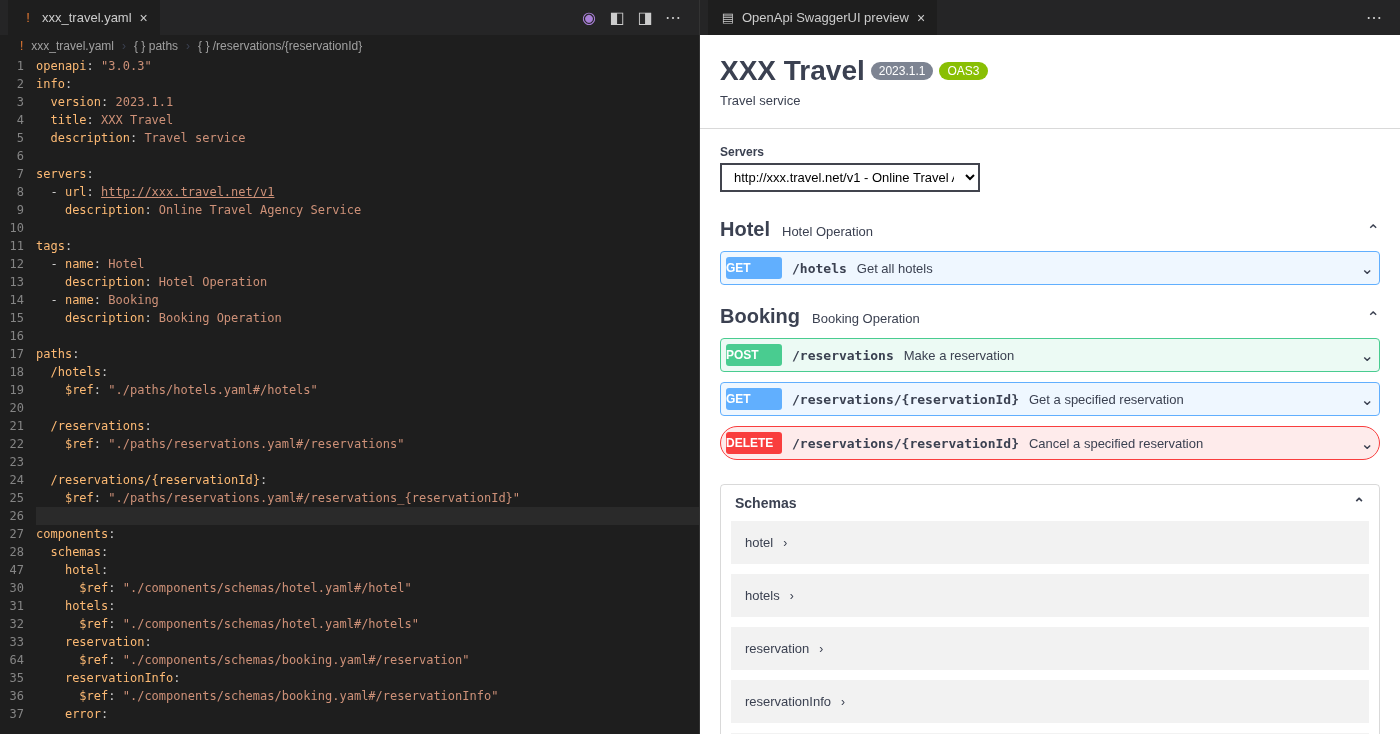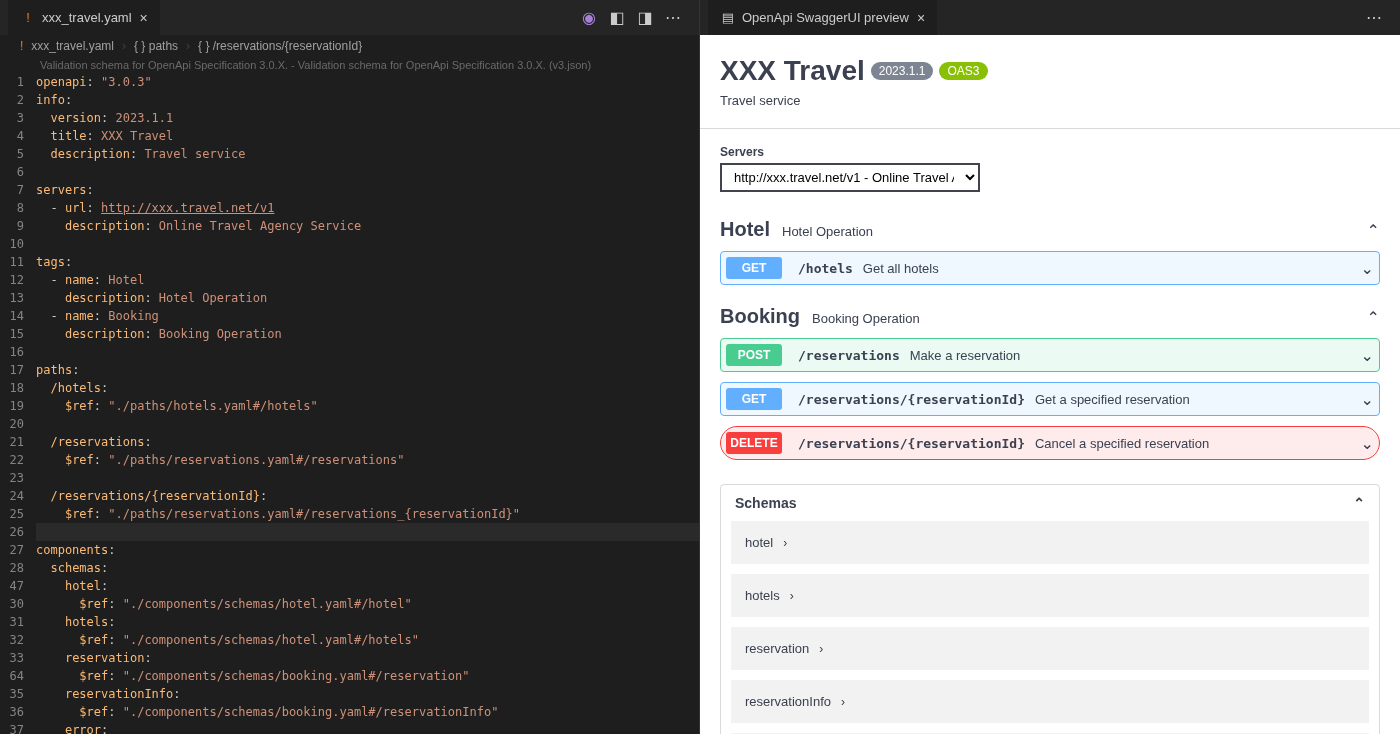--- a/index.html
+++ b/index.html
@@ -190,22 +190,21 @@
     .sw-op-get { background: rgba(97,175,254,.1); border-color: #61affe; }
     .sw-op-post { background: rgba(73,204,144,.1); border-color: #49cc90; }
     .sw-op-delete { background: rgba(249,62,62,.1); border-color: #f93e3e; border-radius: 17px; }
     .sw-method {
       font-size: 12px;
       font-weight: bold;
       color: #fff;
       padding: 4px 0;
       border-radius: 3px;
       width: 56px;
-      text-align: center;
-      margin-right: 16px;
+      margin-right: 10px;
     }
     .sw-op-get .sw-method { background: #61affe; }
     .sw-op-post .sw-method { background: #49cc90; }
     .sw-op-delete .sw-method { background: #f93e3e; }
     .sw-path {
       font-family: monospace;
       font-size: 13px;
       color: #3b4151;
       font-weight: 600;
     }
@@ -257,21 +256,20 @@
     </div>
   </div>
   <div class="breadcrumb">
     <span style="color:#e37933;">!</span>
     <span>xxx_travel.yaml</span>
     <span class="chev">›</span>
     <span>{ } paths</span>
     <span class="chev">›</span>
     <span>{ } /reservations/{reservationId}</span>
   </div>
-  <div class="hint">Validation schema for OpenApi Specification 3.0.X. - Validation schema for OpenApi Specification 3.0.X. (v3.json)</div>
   <div class="code-area">
     <div class="gutter" id="gutter">
         <div class="code-line">1</div>
         <div class="code-line">2</div>
         <div class="code-line">3</div>
         <div class="code-line">4</div>
         <div class="code-line">5</div>
         <div class="code-line">6</div>
         <div class="code-line">7</div>
         <div class="code-line">8</div>

